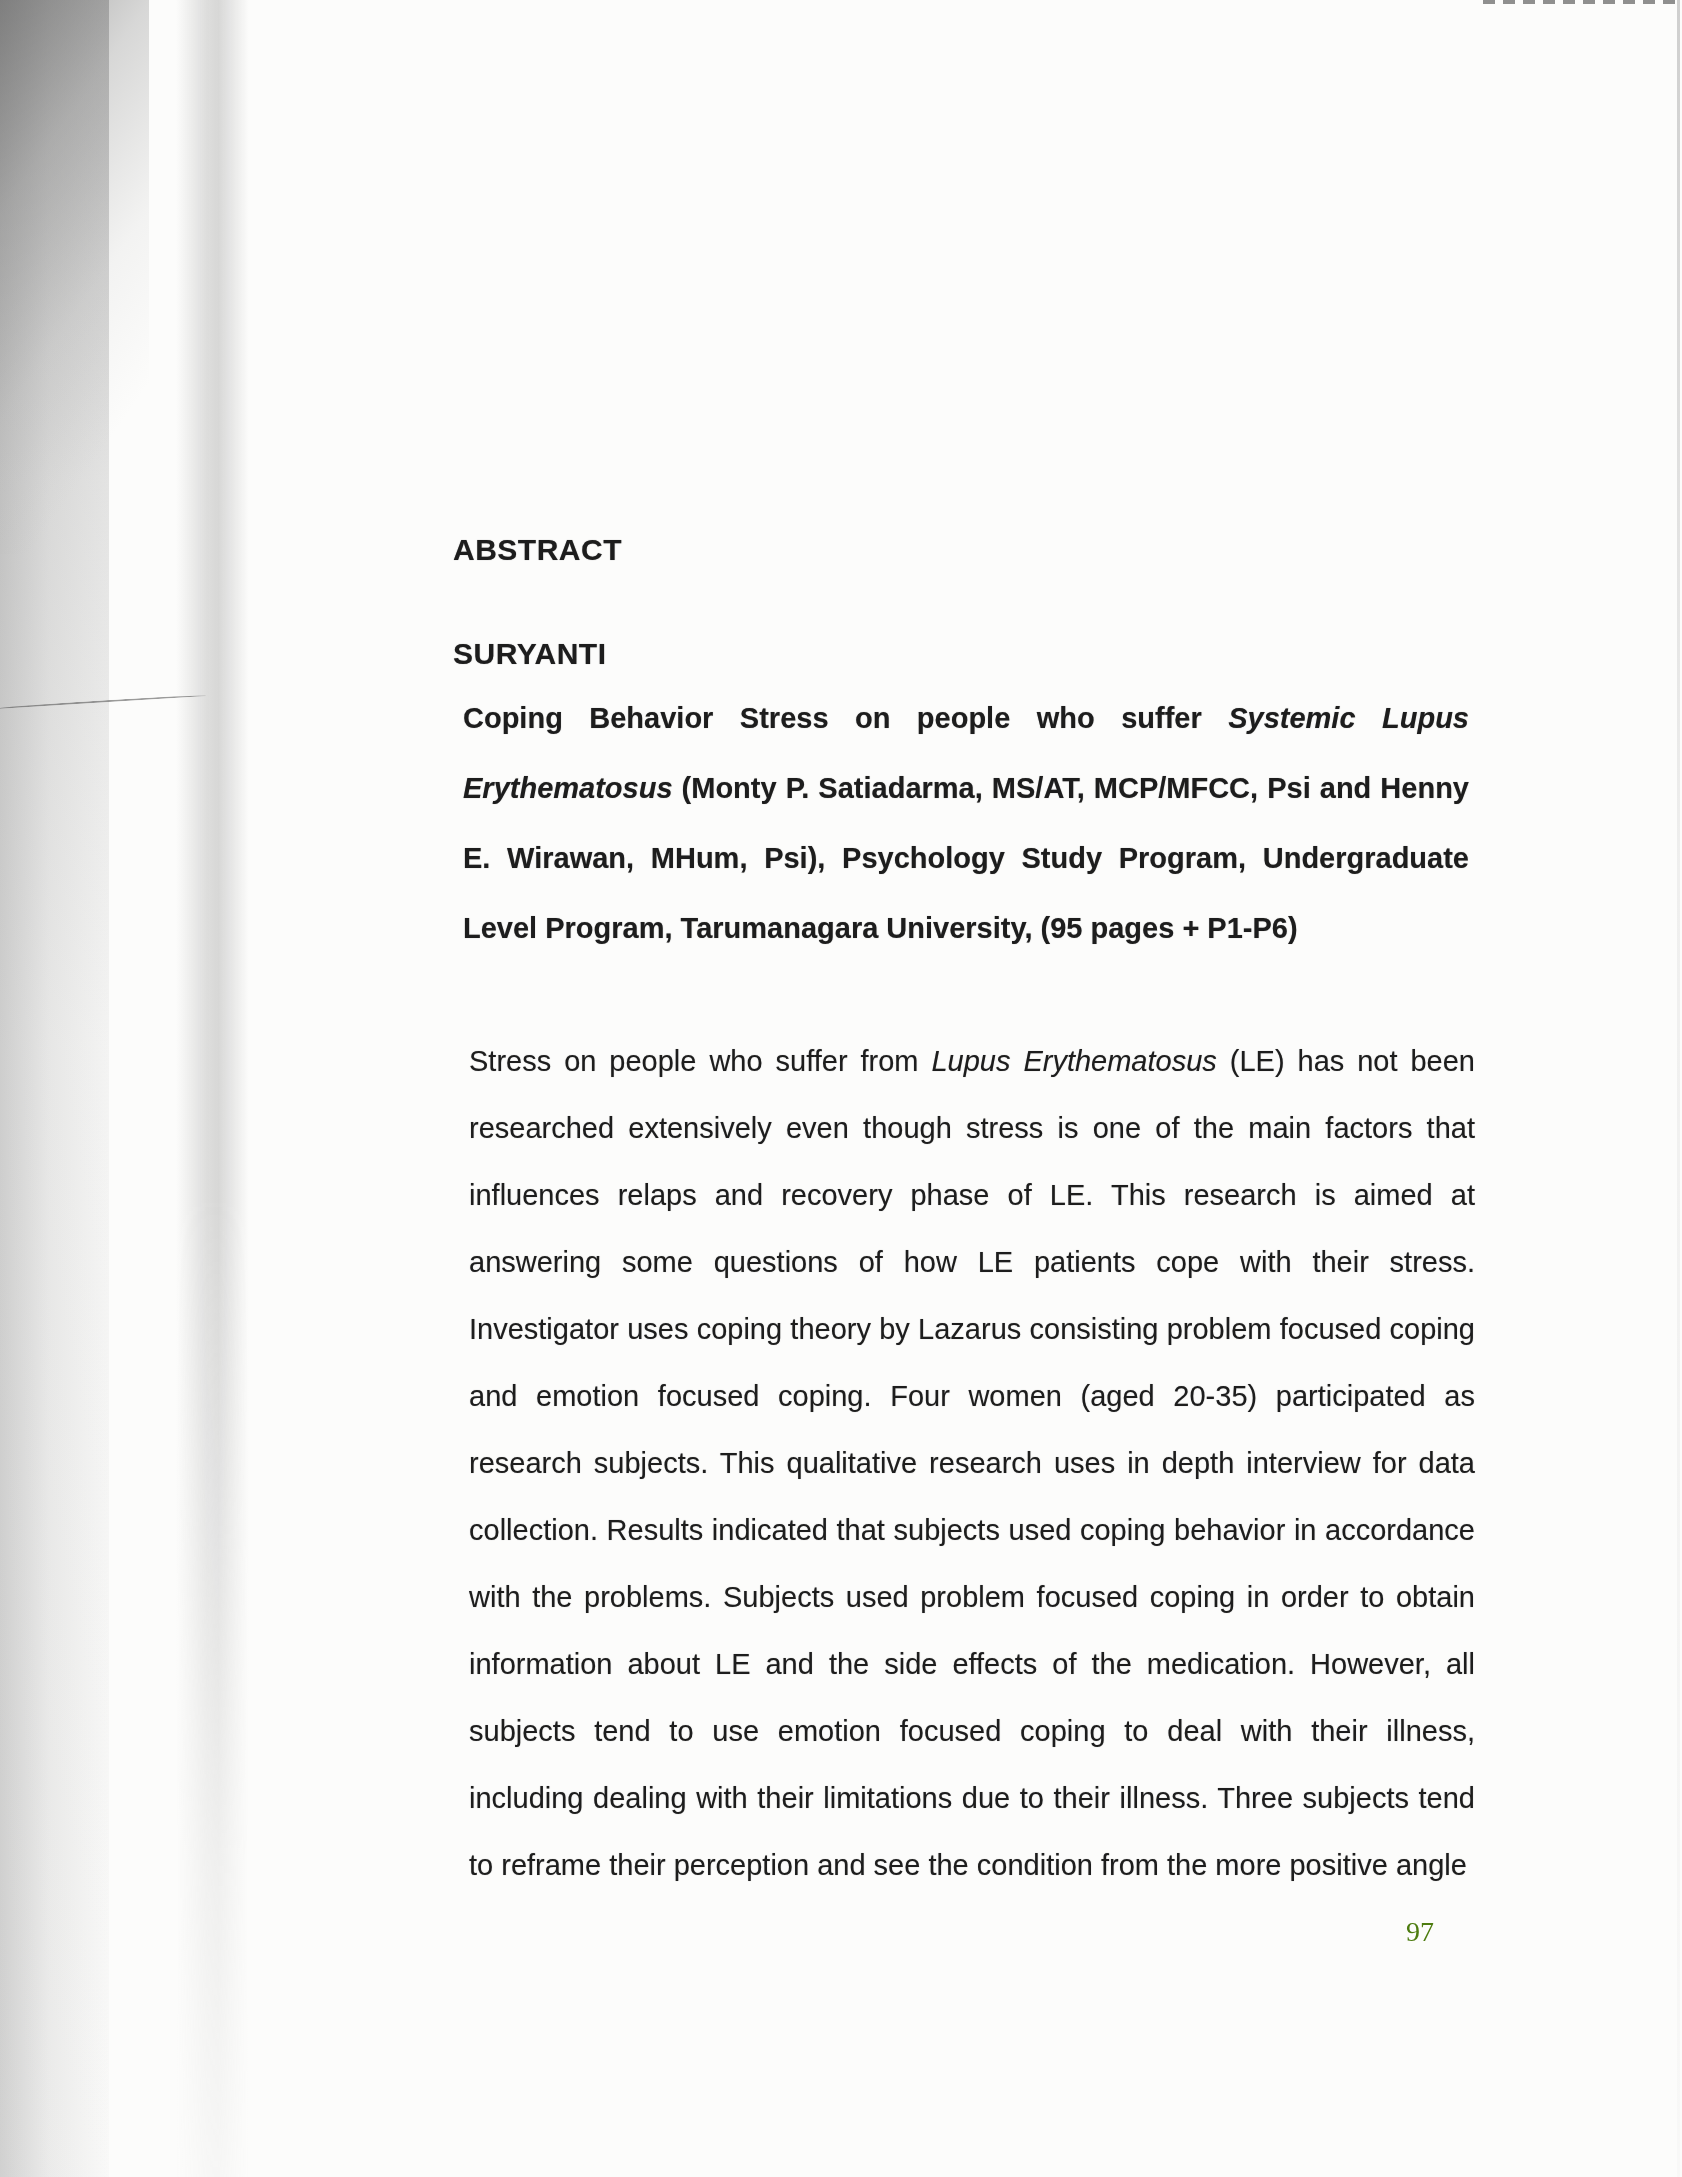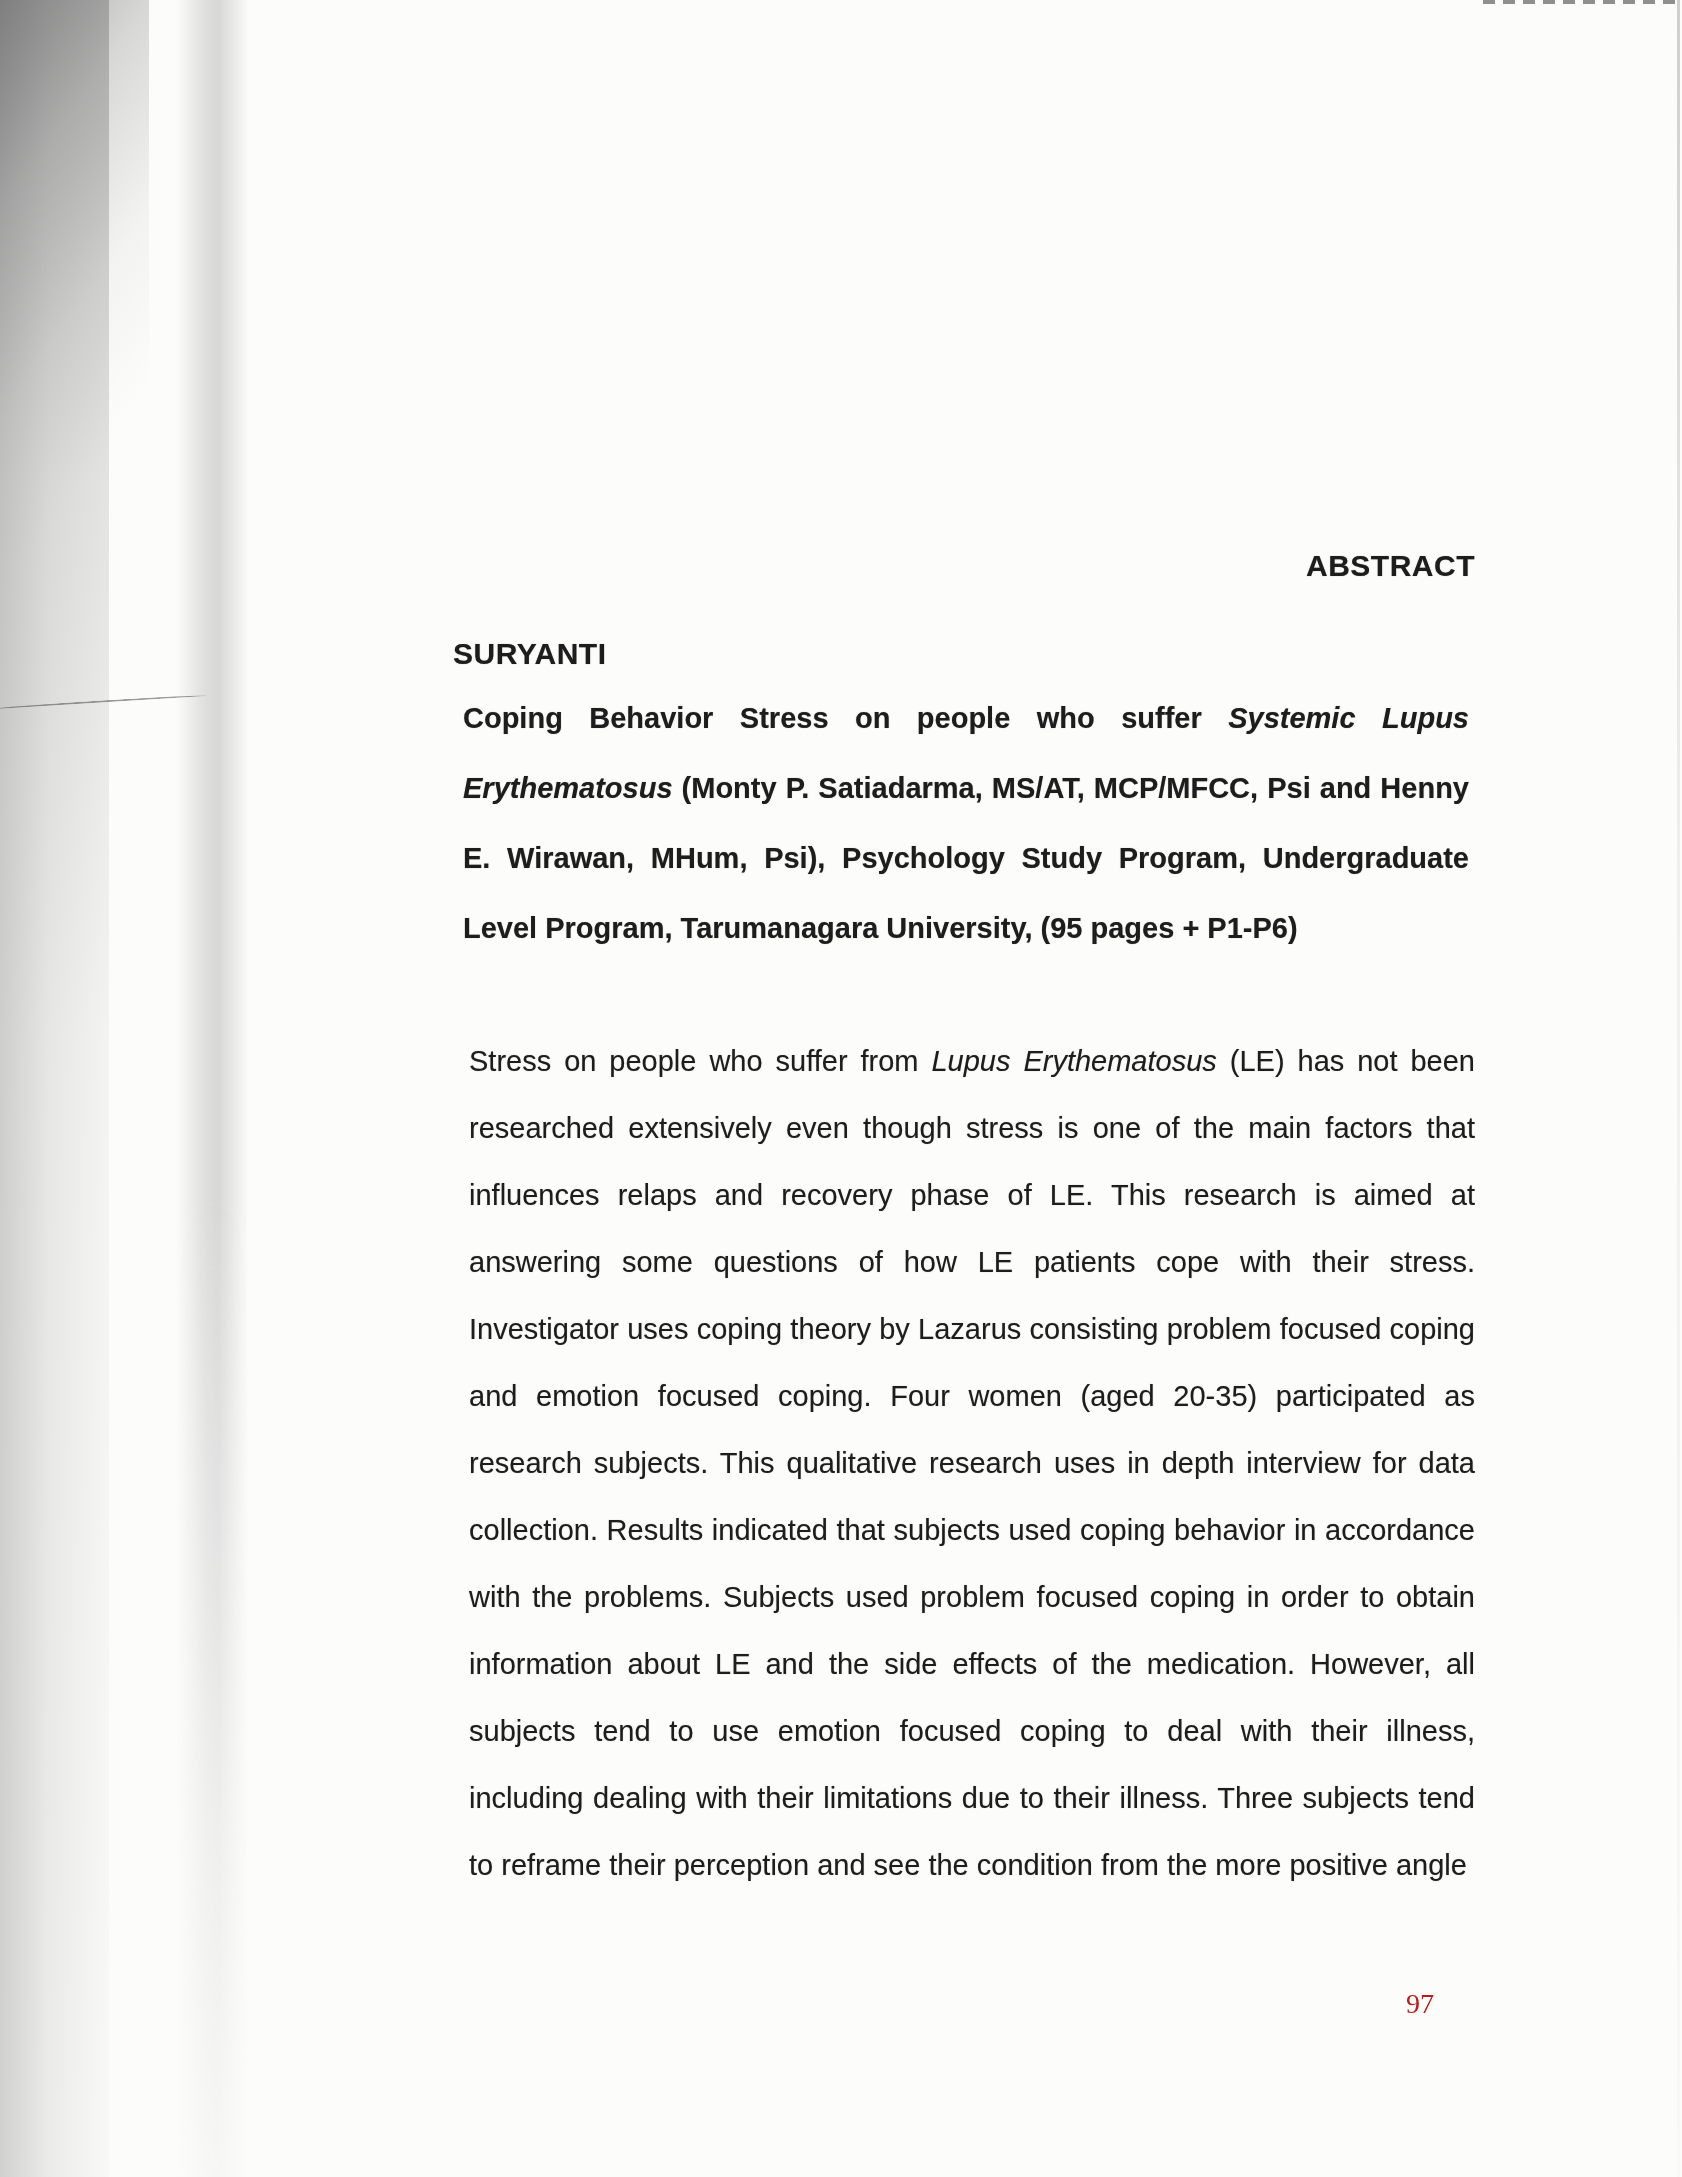--- a/index.html
+++ b/index.html
@@ -63,22 +63,22 @@
     right: 2px; top: 0; bottom: 0;
     width: 3px;
     background: linear-gradient(180deg, rgba(170,170,170,0.55), rgba(200,200,200,0.25) 40%, rgba(220,220,220,0.12));
   }
 
   
   .page-title {
     position: absolute;
     left: 453px; top: 533px;
     width: 1006px;
-    margin: 16px;
-    text-align: right;
+    margin: 0;
+    text-align: left;
     font-size: 30px;
     font-weight: bold;
     letter-spacing: 0.5px;
     text-shadow: 0 0 1px rgba(20,20,20,0.45);
   }
   .author-name {
     position: absolute;
     left: 453px; top: 637px;
     font-size: 30px;
     font-weight: bold;
@@ -101,24 +101,24 @@
     left: 453px; top: 1012px;
     width: 1006px;
     margin: 16px;
     font-size: 29px;
     line-height: 67px;
     text-align: justify;
     text-shadow: 0 0 1px rgba(20,20,20,0.35);
   }
   .page-number {
     position: absolute;
-    left: 1406px; top: 1988px;
+    left: 1406px; top: 1916px;
     font-family: "Liberation Serif", serif;
     font-size: 28px;
-    color: #b91c1c;
+    color: #4d7c0f;
   }
   i { font-style: italic; }
 </style>
 </head>
 <body>
 
 <div class="sheet">
 
   <div class="left-edge-shadow"></div>
   <div class="corner-dark"></div>

